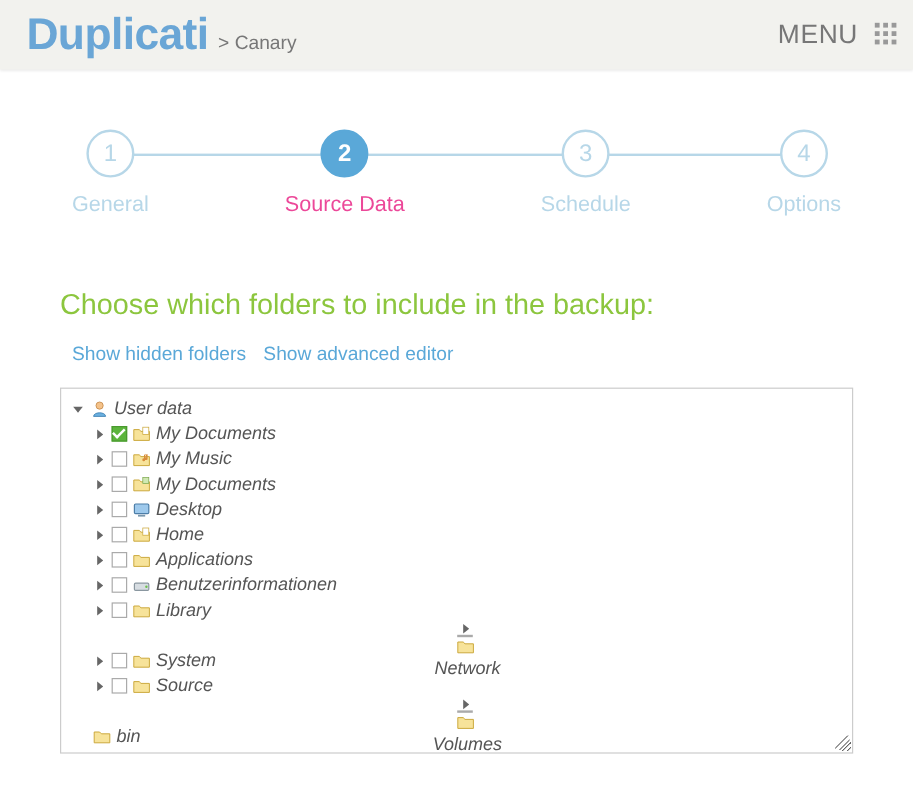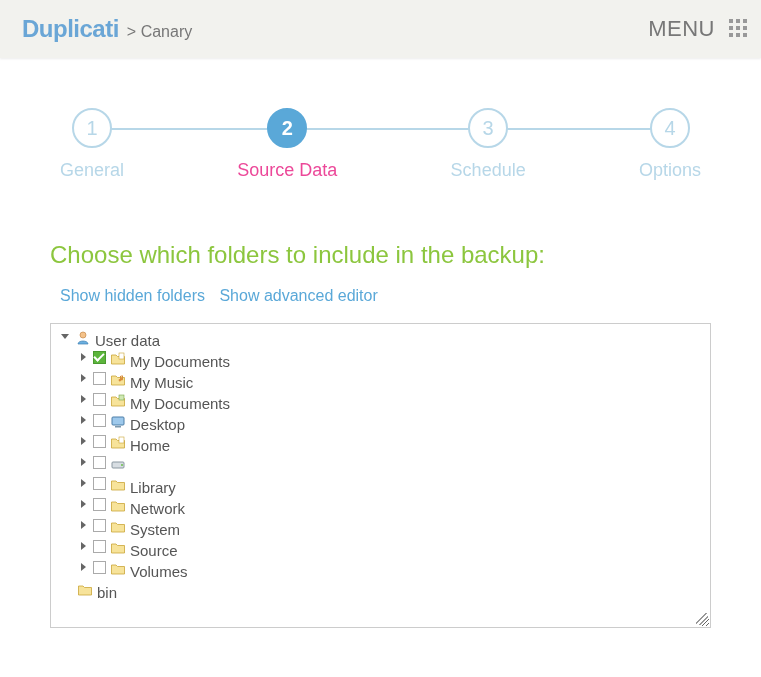--- a/index.html
+++ b/index.html
@@ -19,21 +19,21 @@
     justify-content: space-between;
     padding: 0 12px 0 22px;
     box-shadow: 0 1px 2px rgba(0,0,0,0.08);
   }
   .brand {
     display: flex;
     align-items: baseline;
     gap: 8px;
   }
   .brand-name {
-    font-size: 24px;
+    font-size: 37px;
     font-weight: 700;
     color: #6aa6d6;
     letter-spacing: -0.5px;
   }
   .breadcrumb {
     color: #777;
     font-size: 16px;
   }
   .menu-area {
     display: flex;
@@ -129,21 +129,21 @@
   }
   .tree-box::after {
     content: "";
     position: absolute;
     right: 2px; bottom: 2px;
     width: 12px; height: 12px;
     background:
       linear-gradient(135deg, transparent 0 40%, #999 40% 48%, transparent 48% 60%, #999 60% 68%, transparent 68%);
   }
 
-  .tree-node { display: flex; height: 21px; line-height: 21px; }
+  .tree-node { display: flex; align-items: center; height: 21px; line-height: 21px; font-style: italic; }
 
   .toggle {
     width: 12px; height: 12px;
     display: inline-flex; align-items: center; justify-content: center;
     margin-right: 4px;
     cursor: pointer;
     color: #555;
   }
   .toggle svg { display: block; }
 
@@ -322,40 +322,55 @@
       </div>
       <div class="tree-node" style="padding-left: 18px;">
         <span class="toggle">
           <svg width="10" height="10" viewBox="0 0 10 10">
             <path d="M3 1 L8 5 L3 9 Z" fill="#666"></path>
           </svg>
         </span>
         <span class="checkbox"></span>
         <span class="icon">
           <svg width="16" height="16" viewBox="0 0 16 16">
+            <path d="M1.5 4 L6 4 L7.5 5.5 L14.5 5.5 L14.5 13 L1.5 13 Z" fill="#f7e39a" stroke="#caa637" stroke-width="0.8"></path>
+          </svg>
+        </span>
+        <span class="node-label">Applications</span>
+      </div>
+      <div class="tree-node" style="padding-left: 18px;">
+        <span class="toggle">
+          <svg width="10" height="10" viewBox="0 0 10 10">
+            <path d="M3 1 L8 5 L3 9 Z" fill="#666"></path>
+          </svg>
+        </span>
+        <span class="checkbox"></span>
+        <span class="icon">
+          <svg width="16" height="16" viewBox="0 0 16 16">
             <rect x="2" y="6" width="12" height="6" rx="1" fill="#d7dde2" stroke="#8a97a0"></rect>
             <circle cx="12" cy="9" r="1" fill="#6bbf4a"></circle>
           </svg>
         </span>
+        <span class="node-label">Benutzerinformationen</span>
       </div>
       <div class="tree-node" style="padding-left: 18px;">
         <span class="toggle">
           <svg width="10" height="10" viewBox="0 0 10 10">
             <path d="M3 1 L8 5 L3 9 Z" fill="#666"></path>
           </svg>
         </span>
         <span class="checkbox"></span>
         <span class="icon">
           <svg width="16" height="16" viewBox="0 0 16 16">
             <path d="M1.5 4 L6 4 L7.5 5.5 L14.5 5.5 L14.5 13 L1.5 13 Z" fill="#f7e39a" stroke="#caa637" stroke-width="0.8"></path>
           </svg>
         </span>
         <span class="node-label">Library</span>
       </div>
-      <div class="tree-node" style="padding-left: 18px;">
+      <div class="tree-node" style="padding-left: 18px; flex-direction: column;">
         <span class="toggle">
           <svg width="10" height="10" viewBox="0 0 10 10">
             <path d="M3 1 L8 5 L3 9 Z" fill="#666"></path>
           </svg>
         </span>
         <span class="checkbox"></span>
         <span class="icon">
           <svg width="16" height="16" viewBox="0 0 16 16">
             <path d="M1.5 4 L6 4 L7.5 5.5 L14.5 5.5 L14.5 13 L1.5 13 Z" fill="#f7e39a" stroke="#caa637" stroke-width="0.8"></path>
           </svg>
@@ -383,21 +398,21 @@
           </svg>
         </span>
         <span class="checkbox"></span>
         <span class="icon">
           <svg width="16" height="16" viewBox="0 0 16 16">
             <path d="M1.5 4 L6 4 L7.5 5.5 L14.5 5.5 L14.5 13 L1.5 13 Z" fill="#f7e39a" stroke="#caa637" stroke-width="0.8"></path>
           </svg>
         </span>
         <span class="node-label">Source</span>
       </div>
-      <div class="tree-node" style="padding-left: 18px;">
+      <div class="tree-node" style="padding-left: 18px; flex-direction: column;">
         <span class="toggle">
           <svg width="10" height="10" viewBox="0 0 10 10">
             <path d="M3 1 L8 5 L3 9 Z" fill="#666"></path>
           </svg>
         </span>
         <span class="checkbox"></span>
         <span class="icon">
           <svg width="16" height="16" viewBox="0 0 16 16">
             <path d="M1.5 4 L6 4 L7.5 5.5 L14.5 5.5 L14.5 13 L1.5 13 Z" fill="#f7e39a" stroke="#caa637" stroke-width="0.8"></path>
           </svg>

